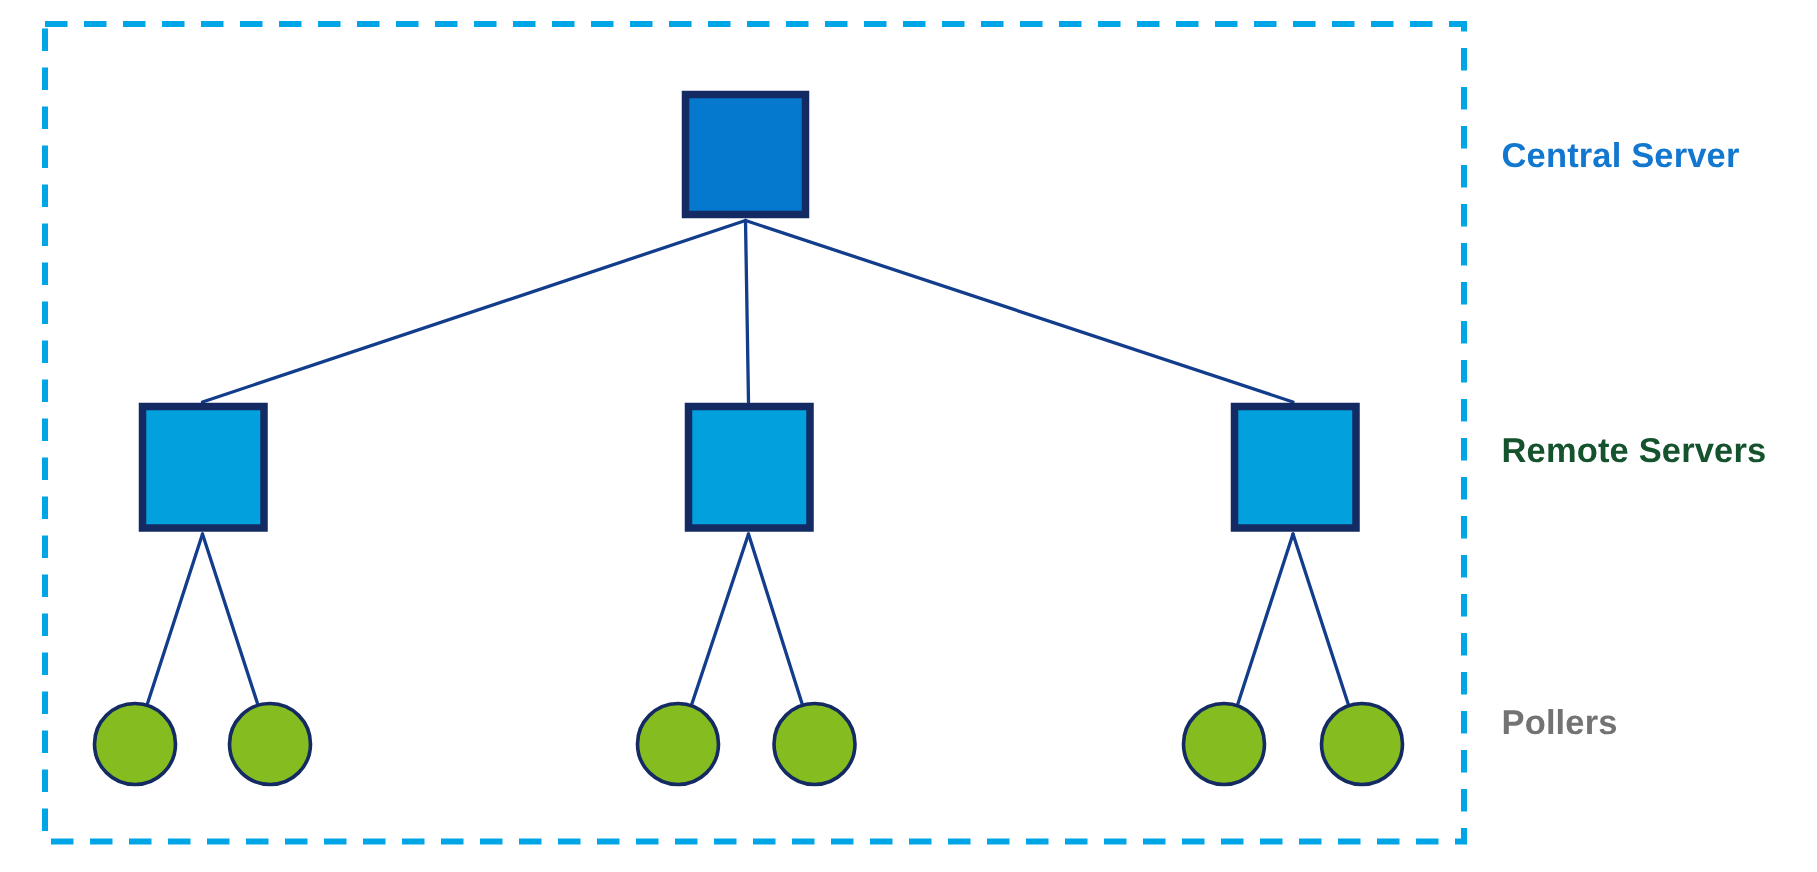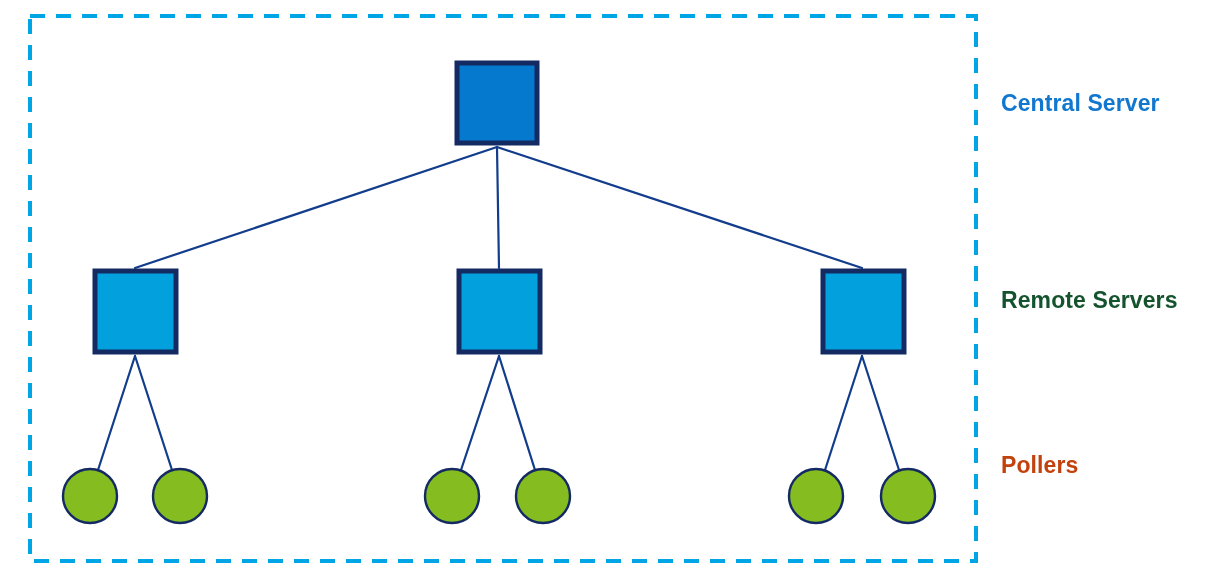--- a/index.html
+++ b/index.html
@@ -30,21 +30,21 @@
   .tier-label {
     position: absolute;
     font-size: 23px;
     font-weight: bold;
     letter-spacing: 0.1px;
     white-space: nowrap;
     line-height: 1;
   }
   #label-central  { left: 1001px; top: 92px;  color: #1277CE; }
   #label-remote   { left: 1001px; top: 289px; color: #14532d; }
-  #label-pollers  { left: 1001px; top: 454px; color: #c2410c; }
+  #label-pollers  { left: 1001px; top: 470px; color: #737373; }
 </style>
 </head>
 <body>
 
 <div id="stage">
 
   <svg id="diagram-svg" viewBox="0 0 1211 581">
 
     <rect x="30" y="16" width="946" height="545" fill="none" stroke="#00A5E5" stroke-width="4" stroke-dasharray="15 11" stroke-linecap="butt"></rect>
 

